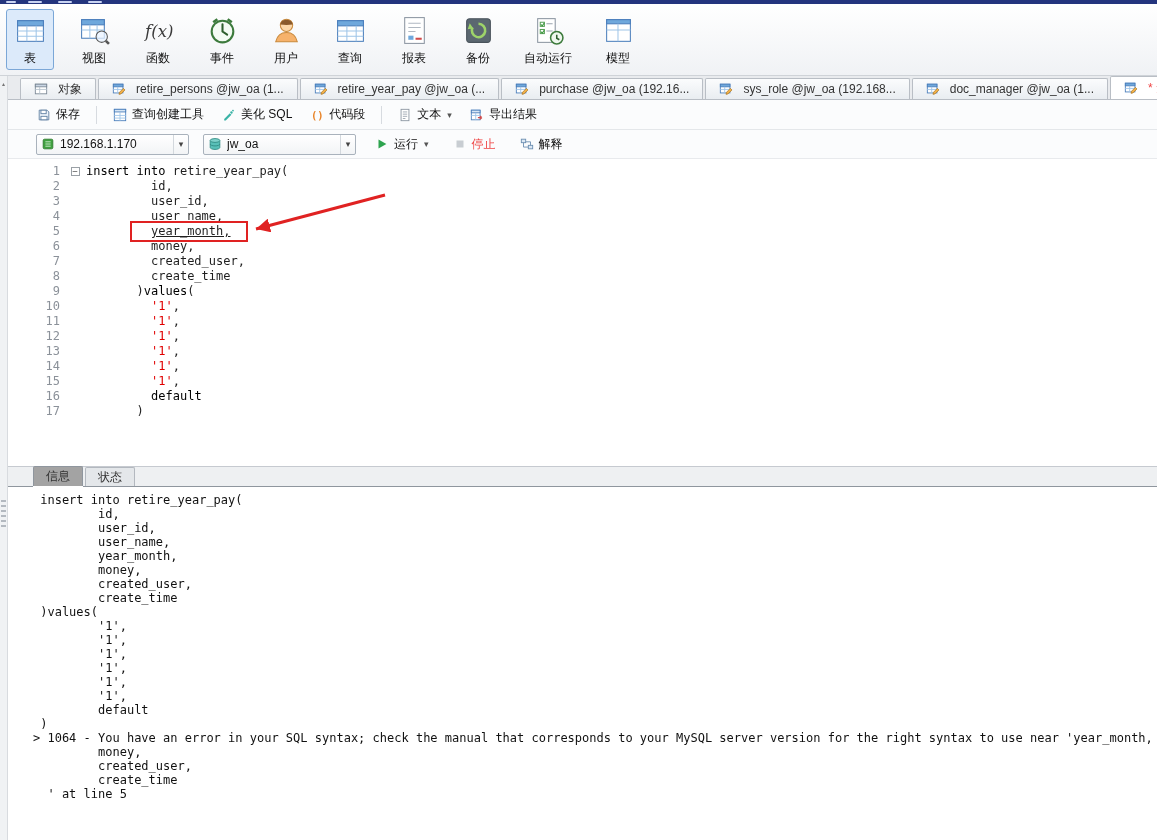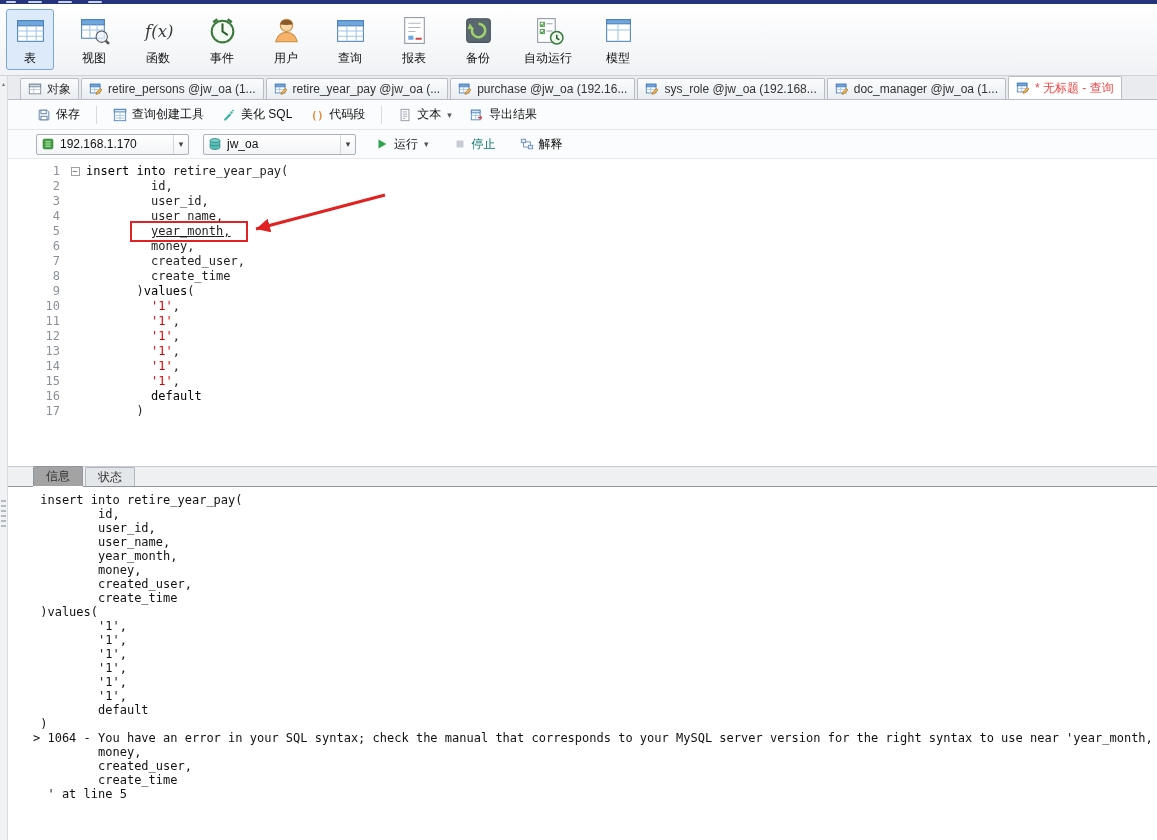--- a/index.html
+++ b/index.html
@@ -20,31 +20,31 @@
   .body-row{display:flex;height:764px}
   .left-strip{width:8px;flex:none;background:#f0f2f4;border-right:1px solid #d8dbdf;position:relative}
   .strip-arrow{position:absolute;top:3px;left:0;width:7px;height:10px;font-size:6px;color:#777;
     text-align:center;line-height:10px;cursor:pointer}
   .strip-grip{position:absolute;top:424px;left:1px;width:5px;height:28px;
     background:repeating-linear-gradient(#b3b9c0 0 2px,transparent 2px 5px);cursor:row-resize}
   .content{flex:1;display:flex;flex-direction:column;min-width:0}
 
   .tab-bar{height:24px;background:#e9ebee;border-bottom:1px solid #b9bec5;display:flex;
     align-items:flex-end;padding-left:12px;overflow:hidden}
-  .tab{display:inline-flex;align-items:center;gap:5px;height:21px;padding:0 7px;margin-right:2px;
+  .tab{display:inline-flex;align-items:center;gap:10px;height:21px;padding:0 13px;margin-right:2px;
     background:linear-gradient(#fbfcfd,#e9edf1);border:1px solid #b9bec5;border-bottom:none;
     border-radius:2px 2px 0 0;font-size:12px;color:#333;white-space:nowrap;cursor:pointer;flex:none}
   .tab.active{background:#fff;height:23px;color:#ef4444}
   .icon-sm svg{width:14px;height:14px;display:block}
 
   .query-toolbar{height:30px;background:#fbfcfd;border-bottom:1px solid #e4e7ea;display:flex;
     align-items:center;padding-left:24px;gap:8px}
   .qt-btn{display:inline-flex;align-items:center;gap:5px;padding:3px 5px;border-radius:2px;
     cursor:pointer;color:#111;white-space:nowrap}
-  .qt-btn.disabled{color:#0f766e;cursor:default}
+  .qt-btn.disabled{color:#ef4444;cursor:default}
   .vsep{width:1px;height:18px;background:#d7dbe0;margin:0 3px}
   .caret{font-size:9px;color:#555;margin-left:1px}
 
   .conn-bar{height:29px;background:#fbfcfd;border-bottom:1px solid #e8eaed;display:flex;
     align-items:center;padding-left:28px;gap:14px}
   .combo{display:inline-flex;align-items:center;gap:5px;width:153px;height:21px;border:1px solid #a9b2bc;
     background:linear-gradient(#ffffff,#f2f4f6);padding-left:4px;border-radius:2px;cursor:pointer}
   .combo-val{flex:1;font-size:12px;color:#111;white-space:nowrap;overflow:hidden}
   .combo-arrow{width:15px;height:19px;display:flex;align-items:center;justify-content:center;
     font-size:9px;color:#444;border-left:1px solid #d3d8dd}

